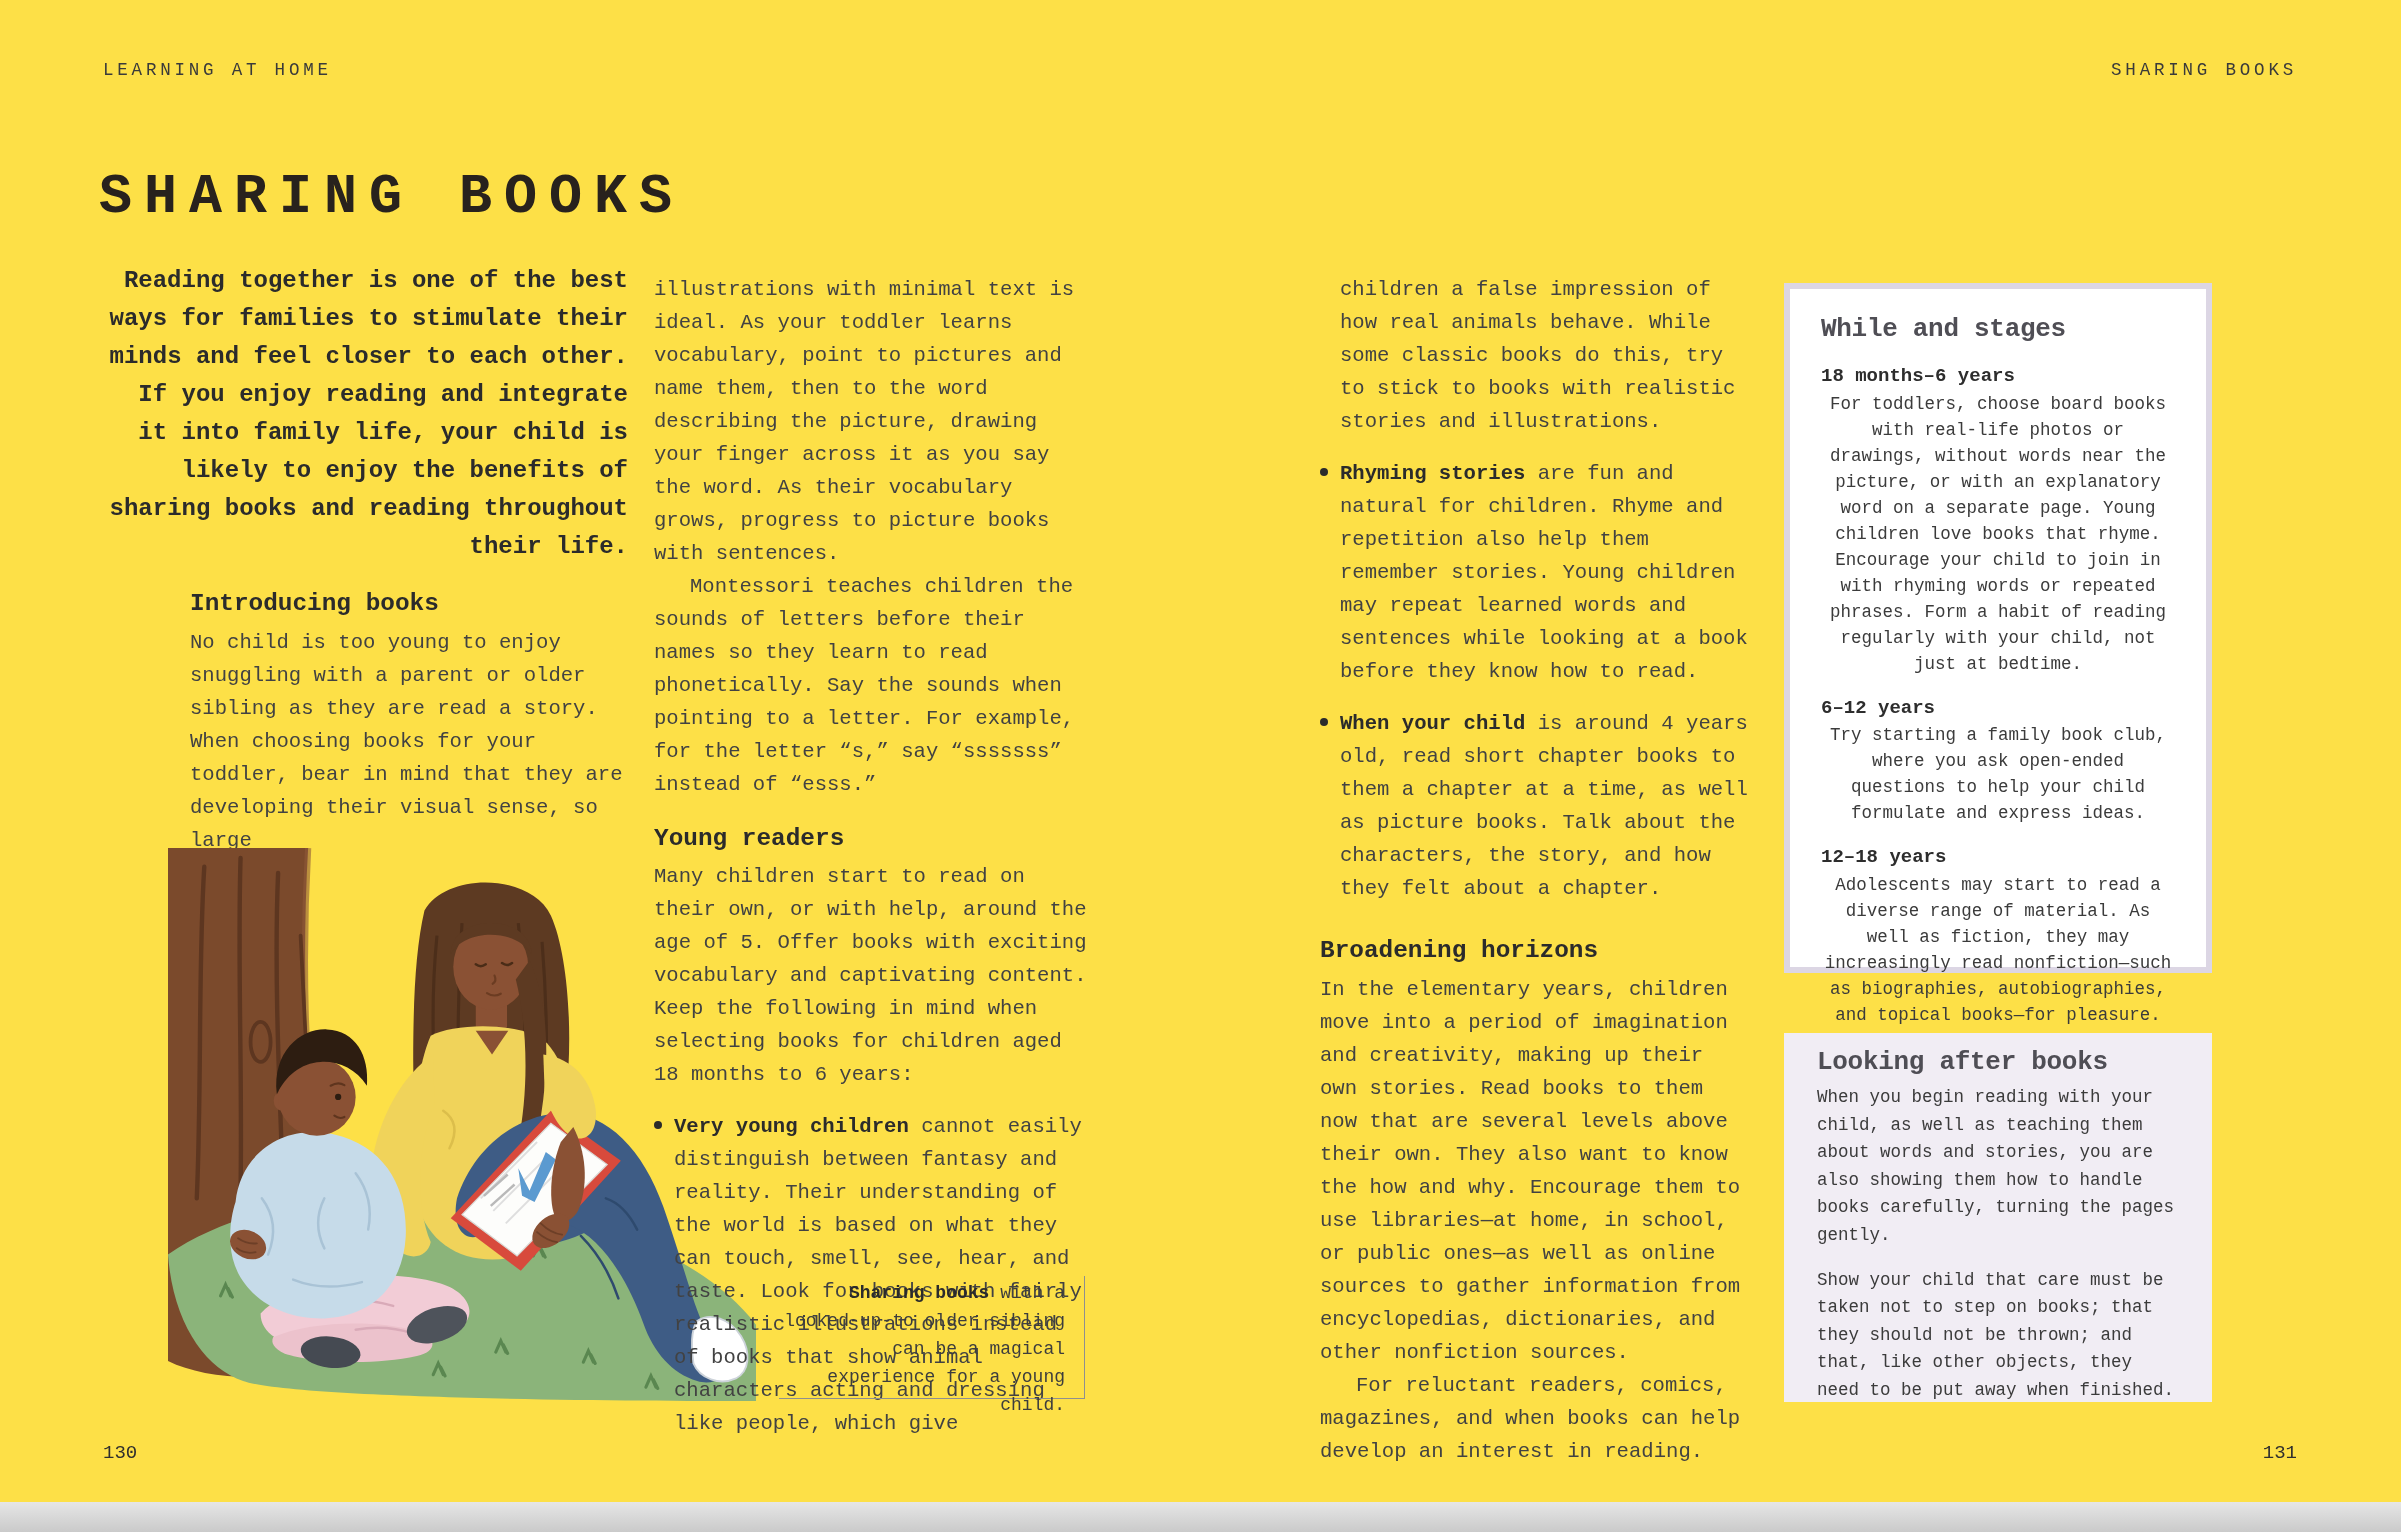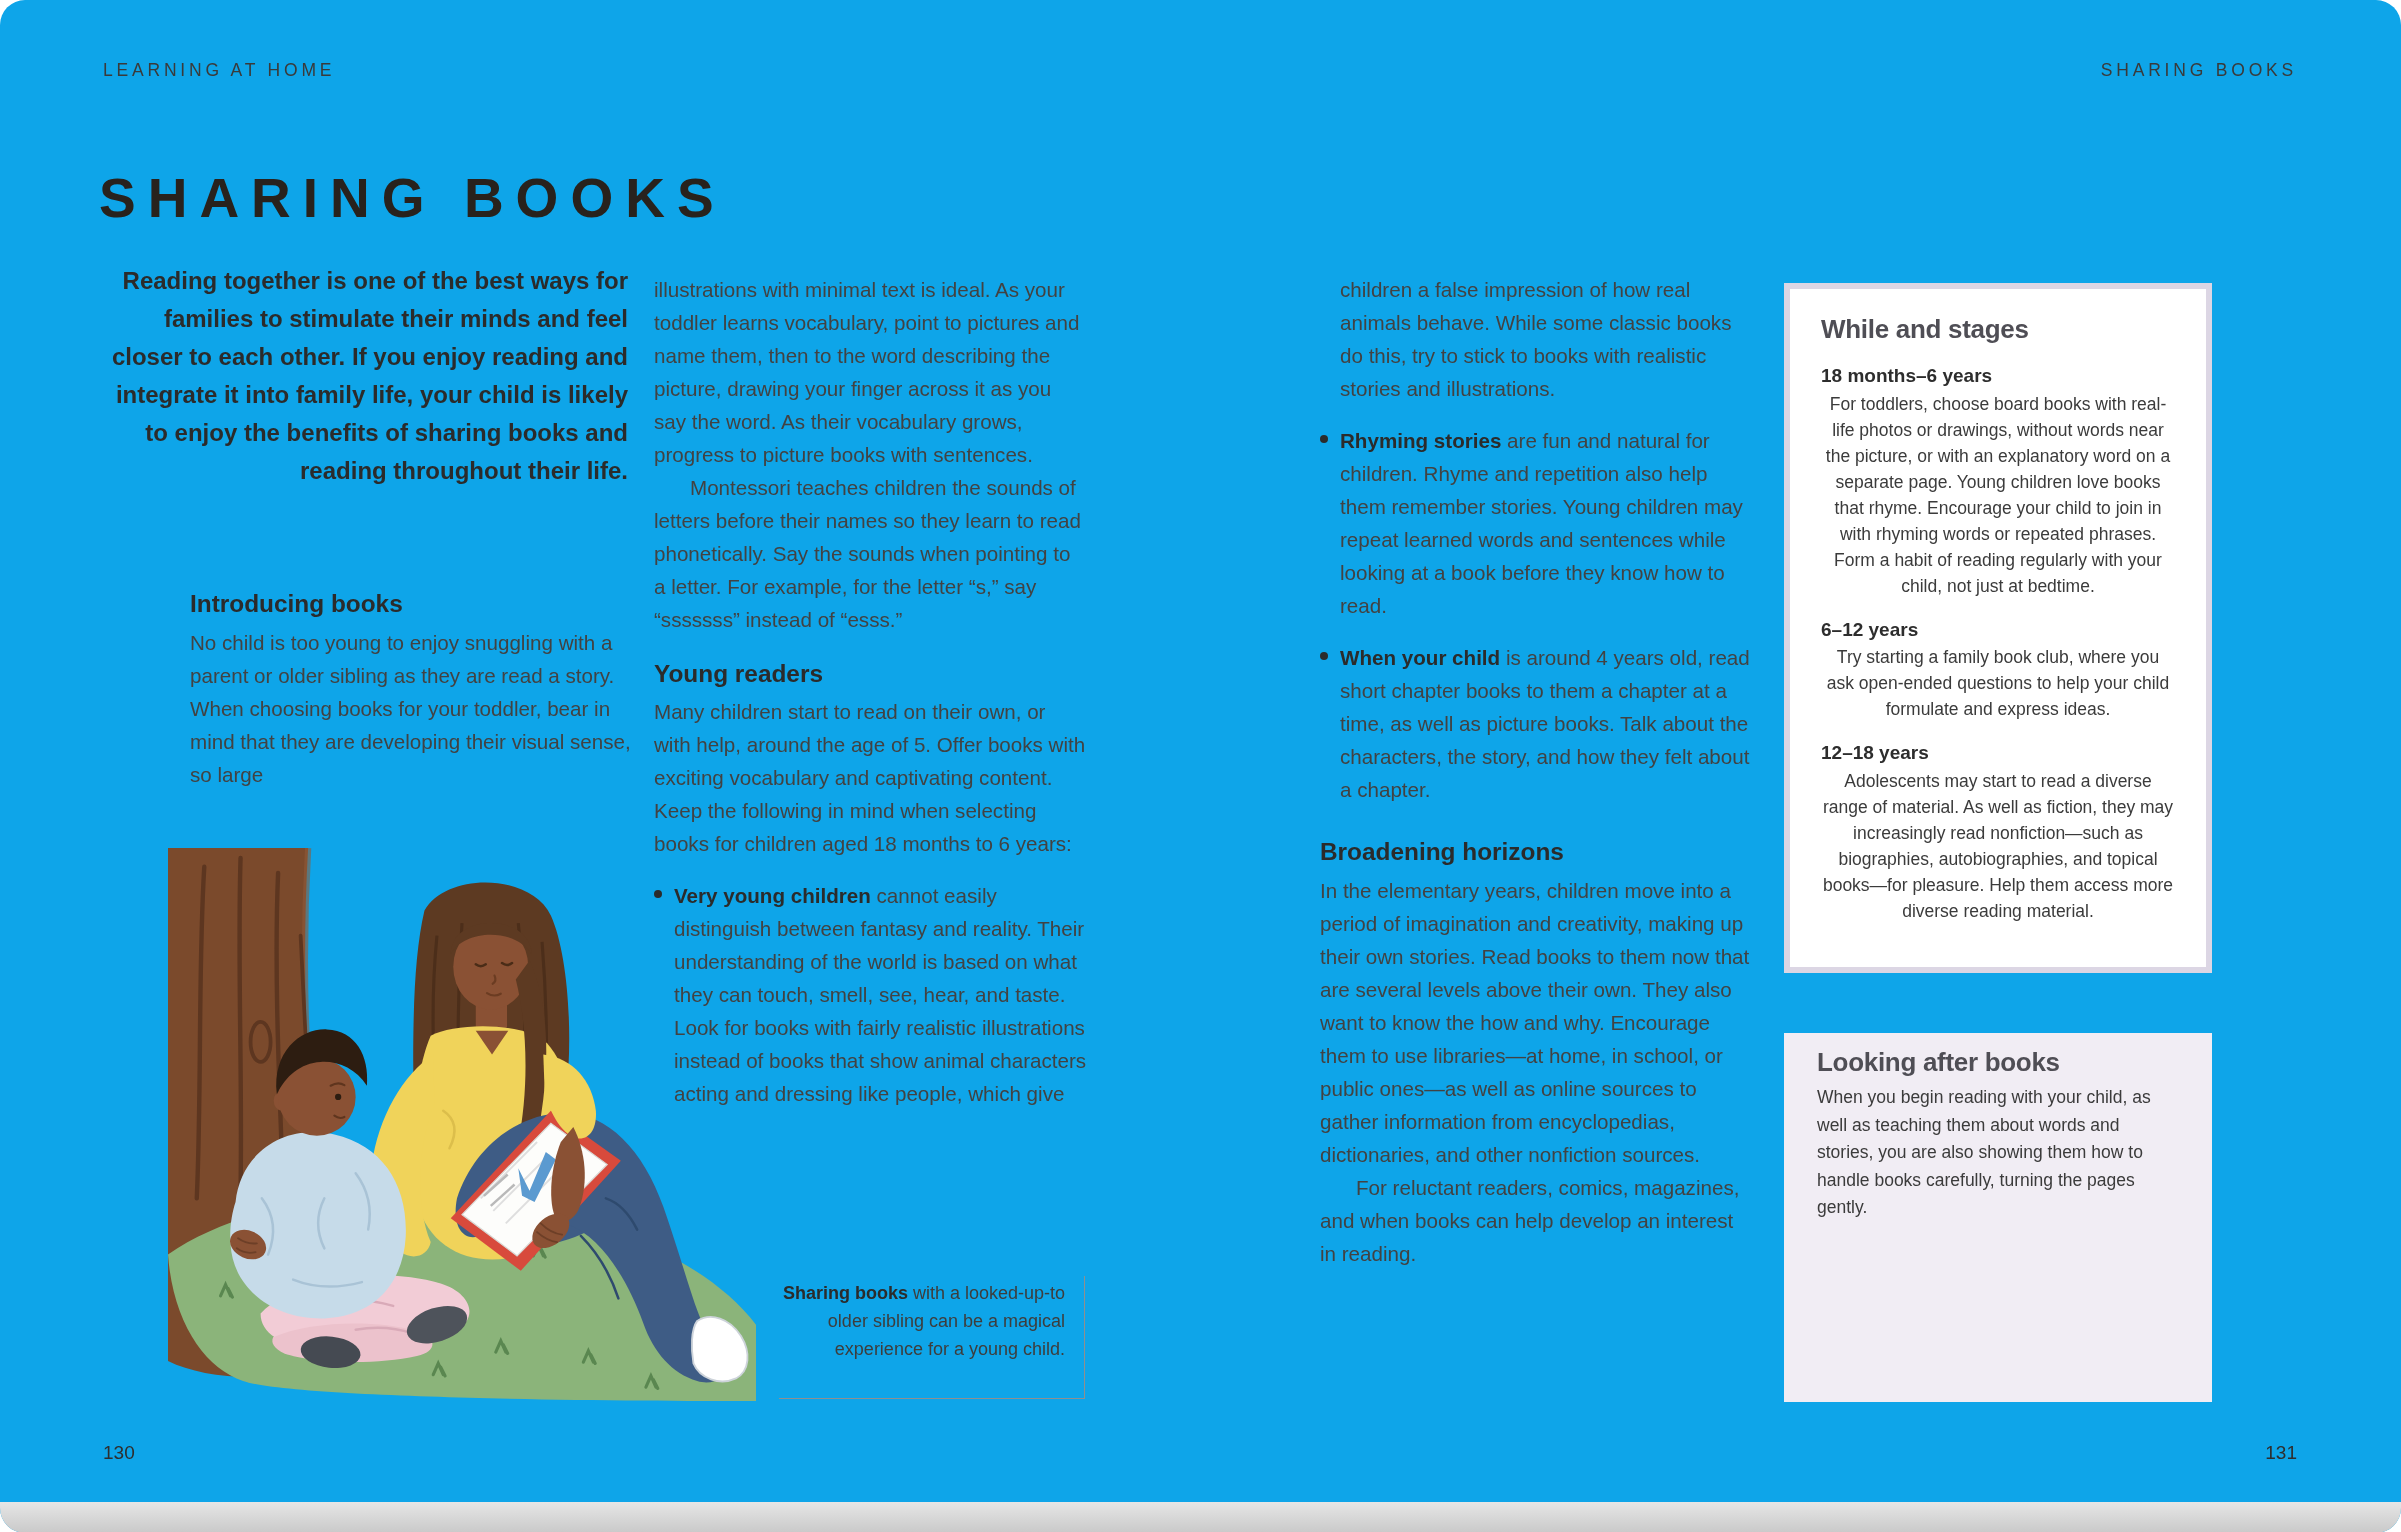--- a/index.html
+++ b/index.html
@@ -1,23 +1,22 @@
 <!DOCTYPE html>
 <html style="font-size:10px"><head>
 <meta charset="utf-8">
 <style>
   html,body{margin:0;padding:0;background:#ffffff;}
   #spread{
     position:relative;
     width:2401px;height:1533px;
-    background:#0ea5e9;
-    font-family:Liberation Sans, sans-serif;
+    background:#fde047;
+    font-family:Liberation Mono, monospace;
     color:#404040;
     overflow:hidden;
-    border-radius:25px;
   }
   .abs{position:absolute;}
   .runhead{
     font-size:17.5px;letter-spacing:3.8px;color:#3a3a3a;font-weight:400;
   }
   .title{
     font-size:55px;font-weight:700;letter-spacing:12px;color:#28221d;white-space:nowrap;
   }
   .intro{
     font-size:24px;line-height:38px;font-weight:700;color:#2b2b2b;
@@ -252,20 +251,21 @@
     <p class="side-body">For toddlers, choose board books with real-life photos or drawings, without words near the picture, or with an explanatory word on a separate page. Young children love books that rhyme. Encourage your child to join in with rhyming words or repeated phrases. Form a habit of reading regularly with your child, not just at bedtime.</p>
     <div class="side-sub">6–12 years</div>
     <p class="side-body">Try starting a family book club, where you ask open-ended questions to help your child formulate and express ideas.</p>
     <div class="side-sub">12–18 years</div>
     <p class="side-body">Adolescents may start to read a diverse range of material. As well as fiction, they may increasingly read nonfiction—such as biographies, autobiographies, and topical books—for pleasure. Help them access more diverse reading material.</p>
   </div>
 
   <div class="abs tint-box" style="left:1784px;top:1033px;width:428px;height:369px;">
     <h2>Looking after books</h2>
     <p>When you begin reading with your child, as well as teaching them about words and stories, you are also showing them how to handle books carefully, turning the pages gently.</p>
+    <p>Show your child that care must be taken not to step on books; that they should not be thrown; and that, like other objects, they need to be put away when finished.</p>
   </div>
 
   <div class="abs pagenum" style="left:103px;top:1442px;">130</div>
   <div class="abs pagenum" style="right:104px;top:1442px;text-align:right;">131</div>
 
   <div class="abs bottom-edge"></div>
 
 </div>
 
 

